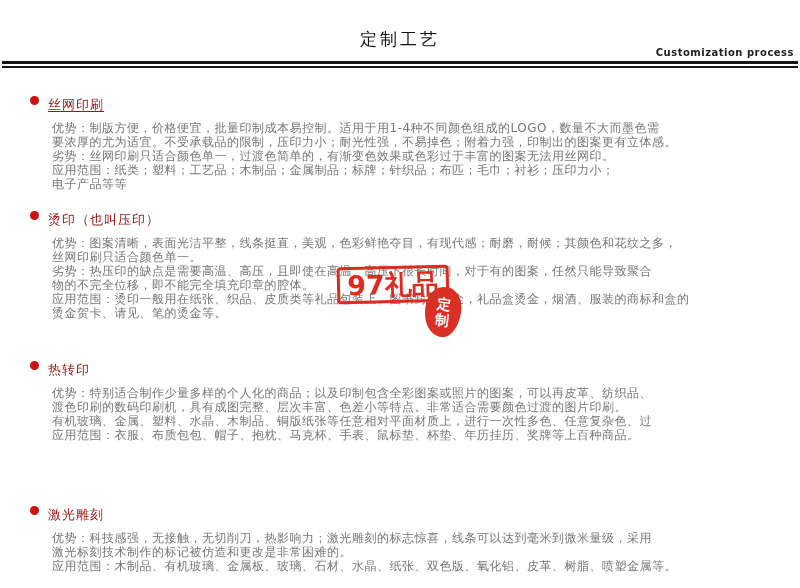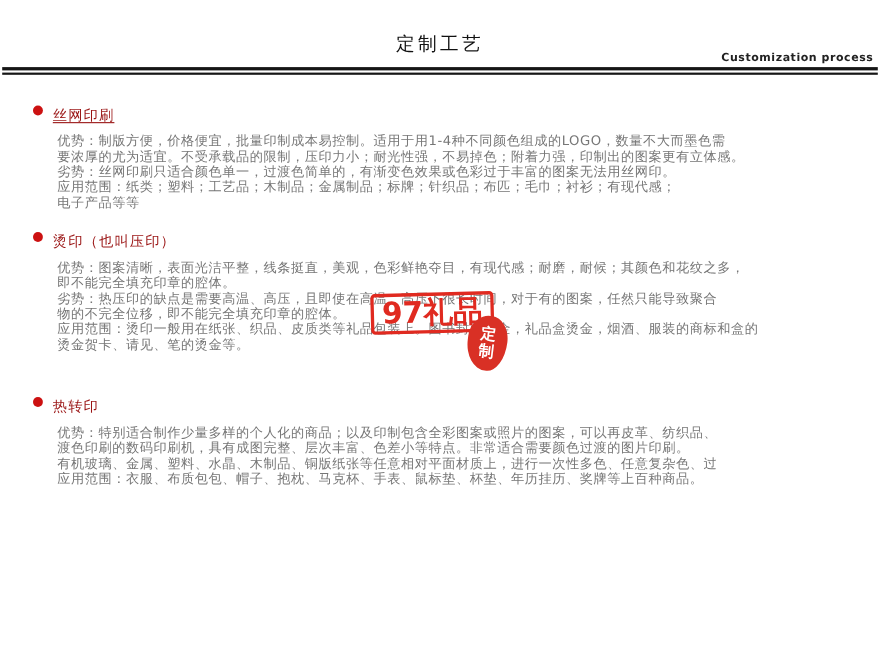--- a/index.html
+++ b/index.html
@@ -83,53 +83,64 @@
 
   <div class="section" style="top:96px">
     <div class="section-title-row">
       <span class="bullet"></span>
       <span class="section-title underlined">丝网印刷</span>
     </div>
     <div class="section-lines">
       <div class="bodyline">优势：制版方便，价格便宜，批量印制成本易控制。适用于用1-4种不同颜色组成的LOGO，数量不大而墨色需</div>
       <div class="bodyline">要浓厚的尤为适宜。不受承载品的限制，压印力小；耐光性强，不易掉色；附着力强，印制出的图案更有立体感。</div>
       <div class="bodyline">劣势：丝网印刷只适合颜色单一，过渡色简单的，有渐变色效果或色彩过于丰富的图案无法用丝网印。</div>
-      <div class="bodyline">应用范围：纸类；塑料；工艺品；木制品；金属制品；标牌；针织品；布匹；毛巾；衬衫；有现代感；</div>
+      <div class="bodyline">应用范围：纸类；塑料；工艺品；木制品；金属制品；标牌；针织品；布匹；毛巾；衬衫；压印力小；</div>
       <div class="bodyline">电子产品等等</div>
     </div>
   </div>
 
   <div class="section" style="top:211px">
     <div class="section-title-row">
       <span class="bullet"></span>
       <span class="section-title">烫印（也叫压印）</span>
     </div>
     <div class="section-lines">
       <div class="bodyline">优势：图案清晰，表面光洁平整，线条挺直，美观，色彩鲜艳夺目，有现代感；耐磨，耐候；其颜色和花纹之多，</div>
-      <div class="bodyline">即不能完全填充印章的腔体。</div>
+      <div class="bodyline">丝网印刷只适合颜色单一。</div>
       <div class="bodyline">劣势：热压印的缺点是需要高温、高压，且即使在高温、高压下很长时间，对于有的图案，任然只能导致聚合</div>
       <div class="bodyline">物的不完全位移，即不能完全填充印章的腔体。</div>
       <div class="bodyline">应用范围：烫印一般用在纸张、织品、皮质类等礼品包装上。图书封面烫金，礼品盒烫金，烟酒、服装的商标和盒的</div>
       <div class="bodyline">烫金贺卡、请见、笔的烫金等。</div>
     </div>
   </div>
 
   <div class="section" style="top:361px">
     <div class="section-title-row">
       <span class="bullet"></span>
       <span class="section-title">热转印</span>
     </div>
     <div class="section-lines">
       <div class="bodyline">优势：特别适合制作少量多样的个人化的商品；以及印制包含全彩图案或照片的图案，可以再皮革、纺织品、</div>
       <div class="bodyline">渡色印刷的数码印刷机，具有成图完整、层次丰富、色差小等特点。非常适合需要颜色过渡的图片印刷。</div>
       <div class="bodyline">有机玻璃、金属、塑料、水晶、木制品、铜版纸张等任意相对平面材质上，进行一次性多色、任意复杂色、过</div>
       <div class="bodyline">应用范围：衣服、布质包包、帽子、抱枕、马克杯、手表、鼠标垫、杯垫、年历挂历、奖牌等上百种商品。</div>
     </div>
   </div>
 
+  <div class="section" style="top:506px">
+    <div class="section-title-row">
+      <span class="bullet"></span>
+      <span class="section-title">激光雕刻</span>
+    </div>
+    <div class="section-lines">
+      <div class="bodyline">优势：科技感强，无接触，无切削刀，热影响力；激光雕刻的标志惊喜，线条可以达到毫米到微米量级，采用</div>
+      <div class="bodyline">激光标刻技术制作的标记被仿造和更改是非常困难的。</div>
+      <div class="bodyline">应用范围：木制品、有机玻璃、金属板、玻璃、石材、水晶、纸张、双色版、氧化铝、皮革、树脂、喷塑金属等。</div>
+    </div>
+  </div>
 
   <div class="wm-box">
     <span class="wm-text">97礼品</span>
   </div>
   <div class="wm-seal">
     <span>定</span>
     <span>制</span>
   </div>
 
 </div>

